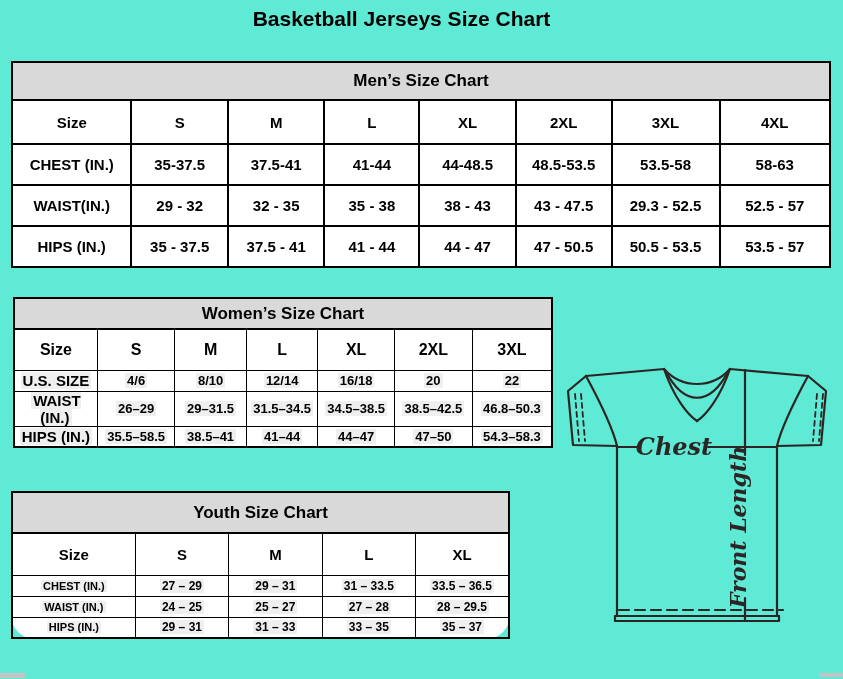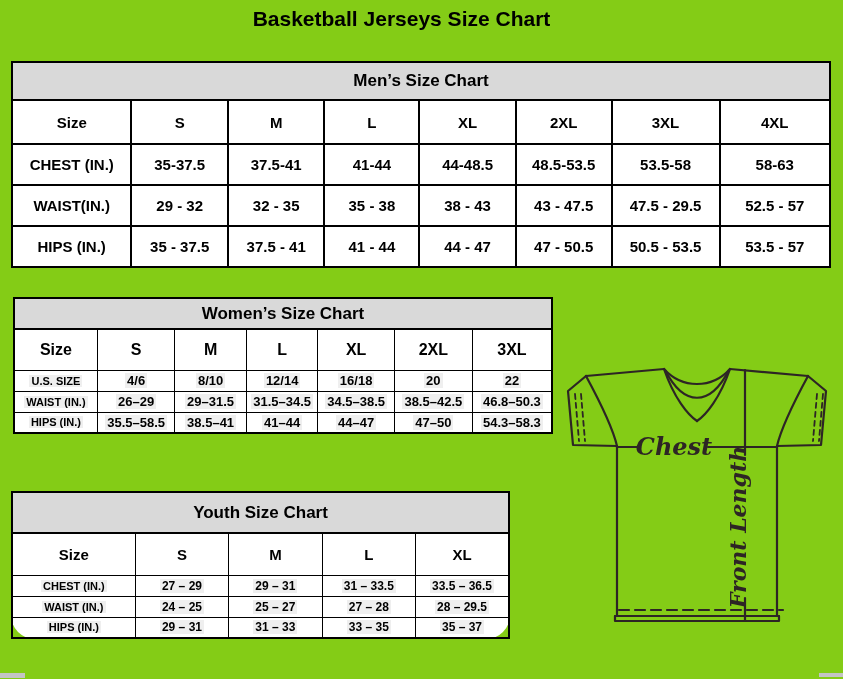--- a/index.html
+++ b/index.html
@@ -1,18 +1,18 @@
 <!DOCTYPE html>
 <html><head>
 <meta charset="utf-8">
 <style>
   * { margin:0; padding:0; box-sizing:border-box; }
   html,body { background:#ffffff; }
   .canvas {
-    position:relative; width:843px; height:679px; background:#84cc16;
+    position:relative; width:843px; height:679px; background:#5eead4;
     font-family:"Liberation Sans","DejaVu Sans",sans-serif; overflow:hidden;
   }
   .page-title {
     position:absolute; top:7px; left:0; right:40px; text-align:center;
     font-size:21px; font-weight:bold; color:#000;
   }
   table.size-table {
     position:absolute; border-collapse:collapse; table-layout:fixed;
     background:#fff; border:2px solid #000;
   }
@@ -25,21 +25,21 @@
   .men { left:11px; top:61px; width:820px; }
   .men th, .men td { border:2px solid #000; font-size:15px; }
   .men tr.band th { height:38px; }
   .men tr.cols th { height:44px; }
   .men tr.datarow th, .men tr.datarow td { height:41px; }
   
   .women { left:13px; top:297px; width:540px; }
   .women tr.band th { height:31px; }
   .women tr.cols th { height:41px; font-size:16px; }
   .women tr.datarow th, .women tr.datarow td { height:21px; font-size:13px; }
-  .women tr.datarow th { font-size:11px; }
+  .women tr.datarow th { font-size:15px; }
   
   .youth { left:11px; top:491px; width:499px;border-radius:24px; }
   .youth tr.band th { height:41px; }
   .youth tr.cols th { height:42px; font-size:15px; }
   .youth tr.datarow th, .youth tr.datarow td { height:21px; font-size:12px; }
   .youth tr.datarow th { font-size:11px; }
   .hl { background:#efefef; padding:0 2px; }
   
   .jersey-wrap { position:absolute; left:556px; top:358px; width:286px; height:270px; }
   .diagram-text {
@@ -95,21 +95,21 @@
           <td><span>53.5-58</span></td>
           <td><span>58-63</span></td>
         </tr>
         <tr class="datarow">
           <th><span>WAIST(IN.)</span></th>
           <td><span>29 - 32</span></td>
           <td><span>32 - 35</span></td>
           <td><span>35 - 38</span></td>
           <td><span>38 - 43</span></td>
           <td><span>43 - 47.5</span></td>
-          <td><span>47.5 - 29.5</span></td>
+          <td><span>29.3 - 52.5</span></td>
           <td><span>52.5 - 57</span></td>
         </tr>
         <tr class="datarow">
           <th><span>HIPS (IN.)</span></th>
           <td><span>35 - 37.5</span></td>
           <td><span>37.5 - 41</span></td>
           <td><span>41 - 44</span></td>
           <td><span>44 - 47</span></td>
           <td><span>47 - 50.5</span></td>
           <td><span>50.5 - 53.5</span></td>

